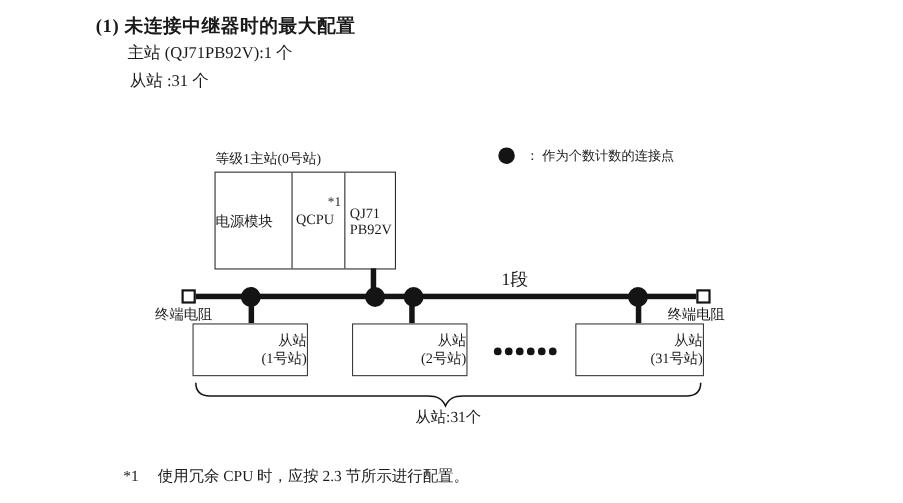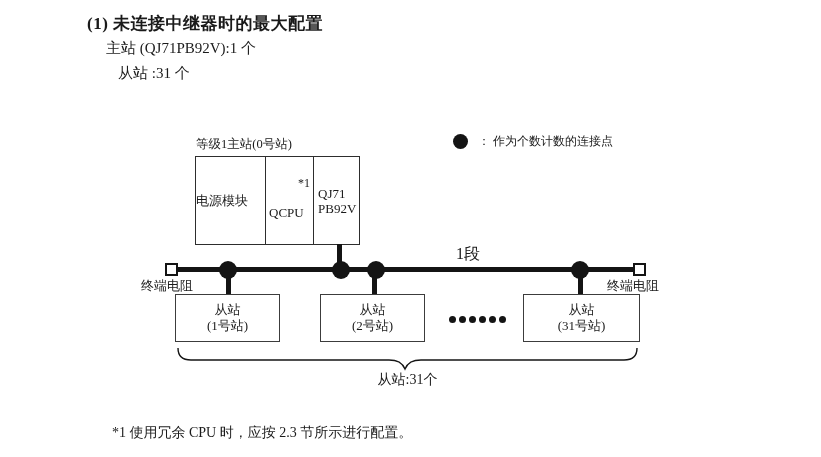--- a/index.html
+++ b/index.html
@@ -28,47 +28,47 @@
 
   .master-box {
     position:absolute; left:195px; top:156px; width:165px; height:89px;
     box-sizing:border-box; border:1.5px solid #2d2d2d; display:flex; background:#fff;
   }
   .mcell { box-sizing:border-box; border-right:1.5px solid #2d2d2d; font-size:13px; }
   .mcell:last-child { border-right:none; }
   .mcell-power { width:70px; display:flex; align-items:center; }
   .mcell-cpu  { width:48px; display:flex; flex-direction:column; padding-top:19px; }
   .mcell-cpu .note { align-self:flex-end; margin-right:3px; font-size:12px; }
-  .mcell-cpu .cpu  { align-self:flex-start; margin-left:3px; margin-top:14px; }
+  .mcell-cpu .cpu  { align-self:flex-start; margin-left:3px; margin-top:1px; }
   .mcell-pb   { flex:1; display:flex; flex-direction:column; justify-content:center;
                 padding-left:4px; line-height:15px; }
 
   .slave-box {
     position:absolute; top:294px; height:48px; box-sizing:border-box;
     border:1.5px solid #3c3c3c; background:#fff;
-    display:flex; flex-direction:column; align-items:center; justify-content:center;
+    display:flex; flex-direction:column; align-items:flex-end; justify-content:center;
     font-size:13px; line-height:16px;
   }
 
   .legend-dot { position:absolute; left:453px; top:134px; width:15px; height:15px;
                 border-radius:50%; background:#141414; }
 
   .ellipsis { position:absolute; left:449px; top:316px; display:flex; gap:3px; }
   .ellipsis span { width:7px; height:7px; border-radius:50%; background:#141414; display:block; }
 
   .brace-label { position:absolute; left:175px; top:371px; width:465px;
                  text-align:center; font-size:14px; }
 </style>
 </head>
 <body>
 
 <div class="page">
 
   <div class="abs heading" style="left:87px; top:12px;">(1) 未连接中继器时的最大配置</div>
-  <div class="abs spec-line" style="left:106px; top:39px;">主站 (QJ71PB92V):1 个</div>
+  <div class="abs spec-line" style="left:116px; top:39px;">主站 (QJ71PB92V):1 个</div>
   <div class="abs spec-line" style="left:118px; top:64px;">从站 :31 个</div>
 
   <div class="legend-dot"></div>
   <div class="abs legend-text" style="left:478px; top:133px;">：  作为个数计数的连接点</div>
 
   <div class="abs box-label" style="left:196px; top:136px;">等级1主站(0号站)</div>
 
   <div class="master-box">
     <div class="mcell mcell-power">
       <span>电源模块</span>
@@ -123,16 +123,16 @@
       <span></span>
   </div>
 
   <svg class="abs" style="left:175px; top:346px;" width="465" height="26" viewBox="0 0 465 26">
     <path d="M3,2 C3,11 8,14 16,14 L214,14 C222,14 227,16 230,23 C233,16 238,14 246,14 L449,14 C457,14 462,11 462,2" fill="none" stroke="#141414" stroke-width="1.4"></path>
   </svg>
   <div class="brace-label">从站:31个</div>
 
   <div class="abs footnote" style="left:112px; top:424px;">
     <span>*1</span>
-    <span style="">使用冗余 CPU 时，应按 2.3 节所示进行配置。</span>
+    <span style="margin-left:14px;">使用冗余 CPU 时，应按 2.3 节所示进行配置。</span>
   </div>
 
 </div>
 
 </body></html>

